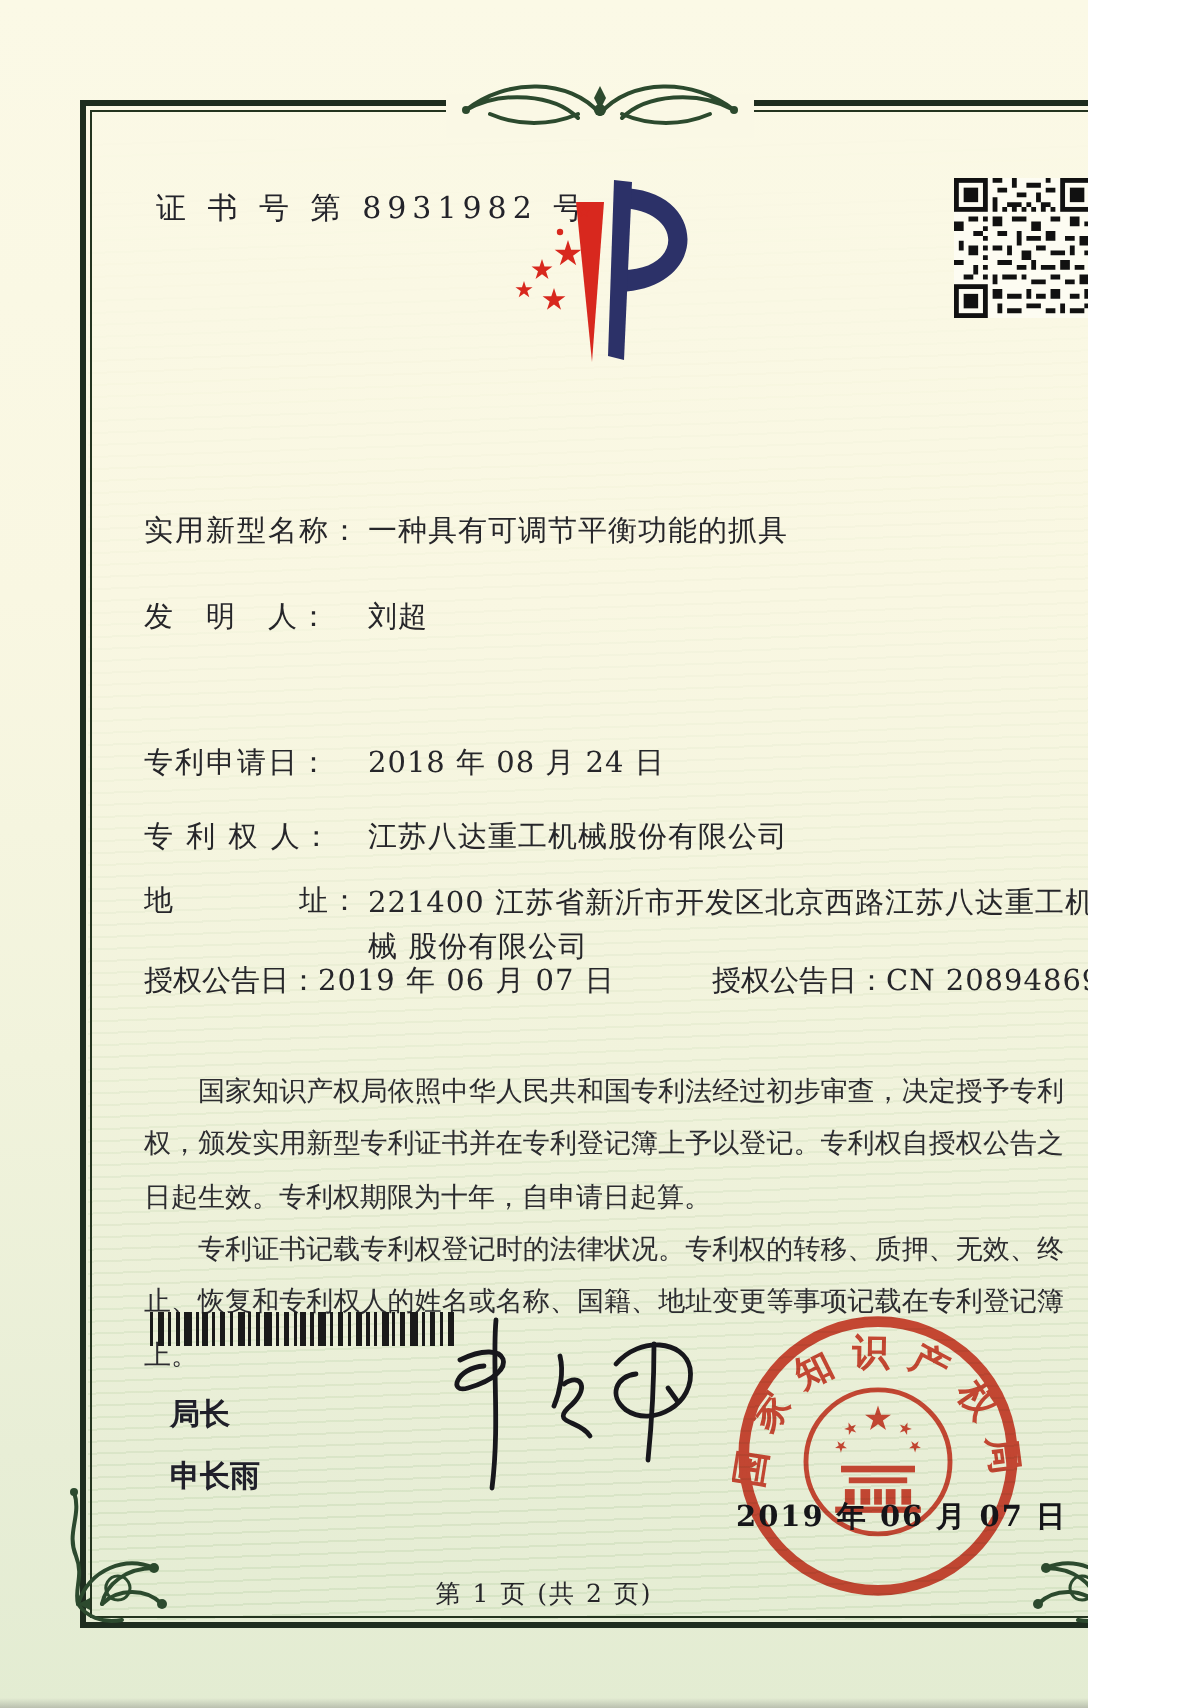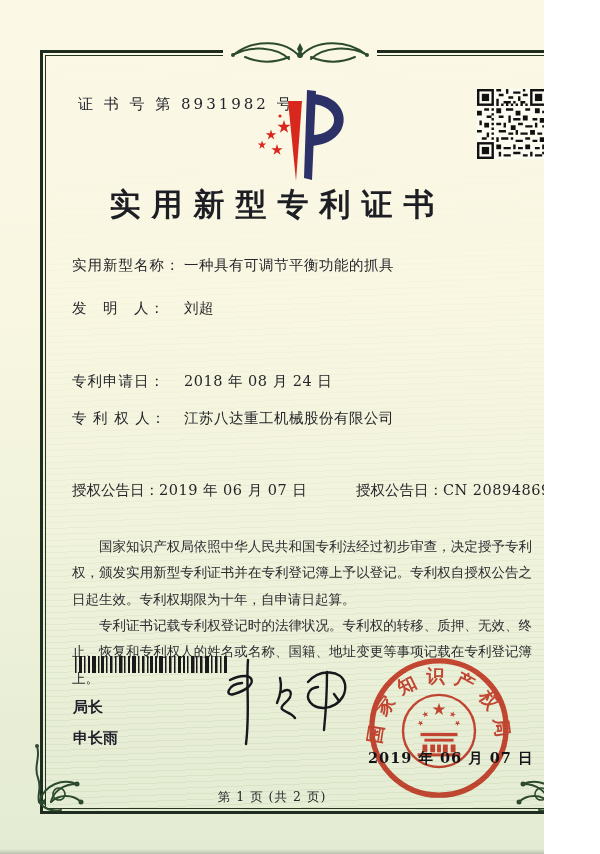--- a/index.html
+++ b/index.html
@@ -25,21 +25,21 @@
     font-size:31px;font-weight:700;letter-spacing:11px;text-indent:11px;color:#1d1d24;}
   .row{position:absolute;left:72px;font-size:14.5px;white-space:nowrap;}
   .row .lbl{display:inline-block;width:112px;letter-spacing:1px;}
   .row .val{letter-spacing:.5px;}
   .addr-val{display:inline-block;vertical-align:top;width:372px;white-space:normal;line-height:1.55;letter-spacing:.5px;}
   .grant-gap{margin-left:44px;}
   .paras{position:absolute;left:72px;top:533px;width:460px;font-size:13.5px;line-height:1.95;
     text-align:justify;color:#2c2c30;}
   .paras p{margin:0;text-indent:2em;}
   .barcode{position:absolute;left:75px;top:656px;width:154px;height:17px;}
-  .director{position:absolute;left:73px;top:692px;font-size:15px;font-weight:600;color:#20202a;}
+  .director{position:absolute;left:85px;top:692px;font-size:15px;font-weight:600;color:#20202a;}
   .director div{line-height:2.05;}
   .signature{position:absolute;left:208px;top:650px;width:152px;height:108px;}
   .seal{position:absolute;left:366px;top:655px;width:146px;height:146px;opacity:.92;mix-blend-mode:multiply;}
   .seal-date{position:absolute;left:368px;top:749px;font-size:14.5px;font-weight:600;letter-spacing:1px;color:#151519;}
   .page-info{position:absolute;left:0;right:0;top:789px;text-align:center;font-size:12.5px;letter-spacing:1px;}
   .back-note{position:absolute;left:0;right:0;top:825px;text-align:center;font-size:13px;letter-spacing:2px;color:#2e2e33;}
   .orn-top{position:absolute;left:215px;top:33px;width:170px;height:42px;}
   .orn-bl{position:absolute;left:29px;top:744px;width:62px;height:72px;}
   .orn-br{position:absolute;left:509px;top:744px;width:62px;height:72px;transform:scaleX(-1);}
 </style>
@@ -114,33 +114,35 @@
                M8,8h2v2h-2z M12,8h3v1h-3z M16,9h2v2h-2z M20,8h2v1h-2z M24,8h2v2h-2z M27,9h2v1h-2z
                M9,11h2v1h-2z M13,11h1v3h-1z M15,12h3v1h-3z M19,11h2v2h-2z M23,12h2v1h-2z M26,12h2v2h-2z
                M8,14h2v1h-2z M11,14h1v2h-1z M14,15h2v2h-2z M17,14h2v1h-2z M20,15h3v1h-3z M24,14h1v2h-1z M27,15h2v1h-2z
                M9,17h3v1h-3z M13,18h2v1h-2z M16,17h1v2h-1z M18,18h3v1h-3z M22,17h2v2h-2z M25,18h2v1h-2z
                M8,20h1v2h-1z M10,20h3v1h-3z M14,20h1v1h-1z M16,21h3v1h-3z M20,20h2v1h-2z M23,21h2v1h-2z M26,20h3v2h-3z
                M8,23h2v2h-2z M11,24h3v1h-3z M15,23h1v2h-1z M17,24h2v1h-2z M20,23h2v2h-2z M24,24h2v1h-2z M27,23h1v2h-1z
                M9,26h1v2h-1z M11,27h3v1h-3z M15,26h3v1h-3z M19,27h2v1h-2z M22,26h1v2h-1z M24,27h3v1h-3z M27,26h1v1h-1z"></path>
     </g>
   </svg>
 
-  <div class="title">实用新型专利证书</div>
 
   <div class="row" style="top:299px">
     <span class="lbl">发　明　人：</span><span class="val">刘超</span>
   </div>
   <div class="row" style="top:256px">
     <span class="lbl">实用新型名称：</span><span class="val">一种具有可调节平衡功能的抓具</span>
   </div>
   <div class="row" style="top:372px">
     <span class="lbl">专利申请日：</span><span class="val">2018 年 08 月 24 日</span>
   </div>
   <div class="row" style="top:409px">
     <span class="lbl">专 利 权 人：</span><span class="val">江苏八达重工机械股份有限公司</span>
+  </div>
+  <div class="row" style="top:441px">
+    <span class="lbl">地　　　　址：</span><span class="addr-val">221400 江苏省新沂市开发区北京西路江苏八达重工机械 股份有限公司</span>
   </div>
   <div class="row" style="top:481px">
     <span>授权公告日：</span><span class="val">2019 年 06 月 07 日</span>
     <span class="grant-gap">授权公告日：</span><span class="val">CN 208948692 U</span>
   </div>
 
   <div class="paras">
     <p>国家知识产权局依照中华人民共和国专利法经过初步审查，决定授予专利权，颁发实用新型专利证书并在专利登记簿上予以登记。专利权自授权公告之日起生效。专利权期限为十年，自申请日起算。</p>
     <p>专利证书记载专利权登记时的法律状况。专利权的转移、质押、无效、终止、恢复和专利权人的姓名或名称、国籍、地址变更等事项记载在专利登记簿上。</p>
   </div>

